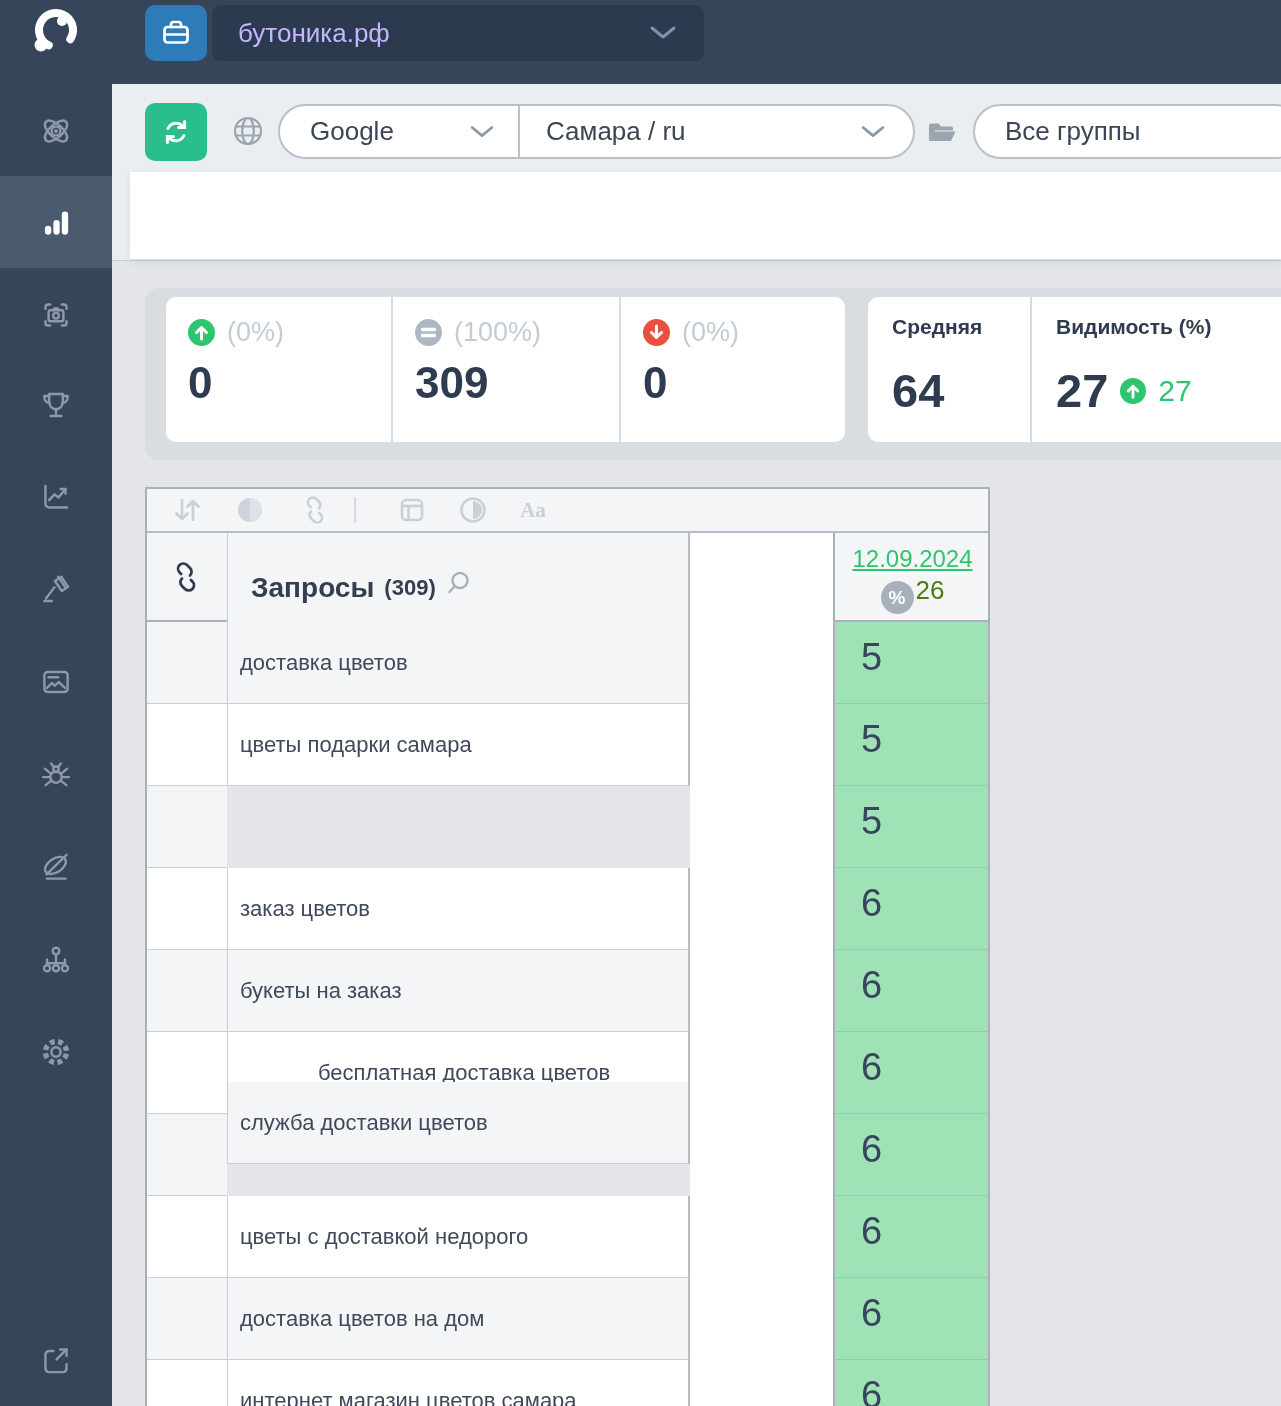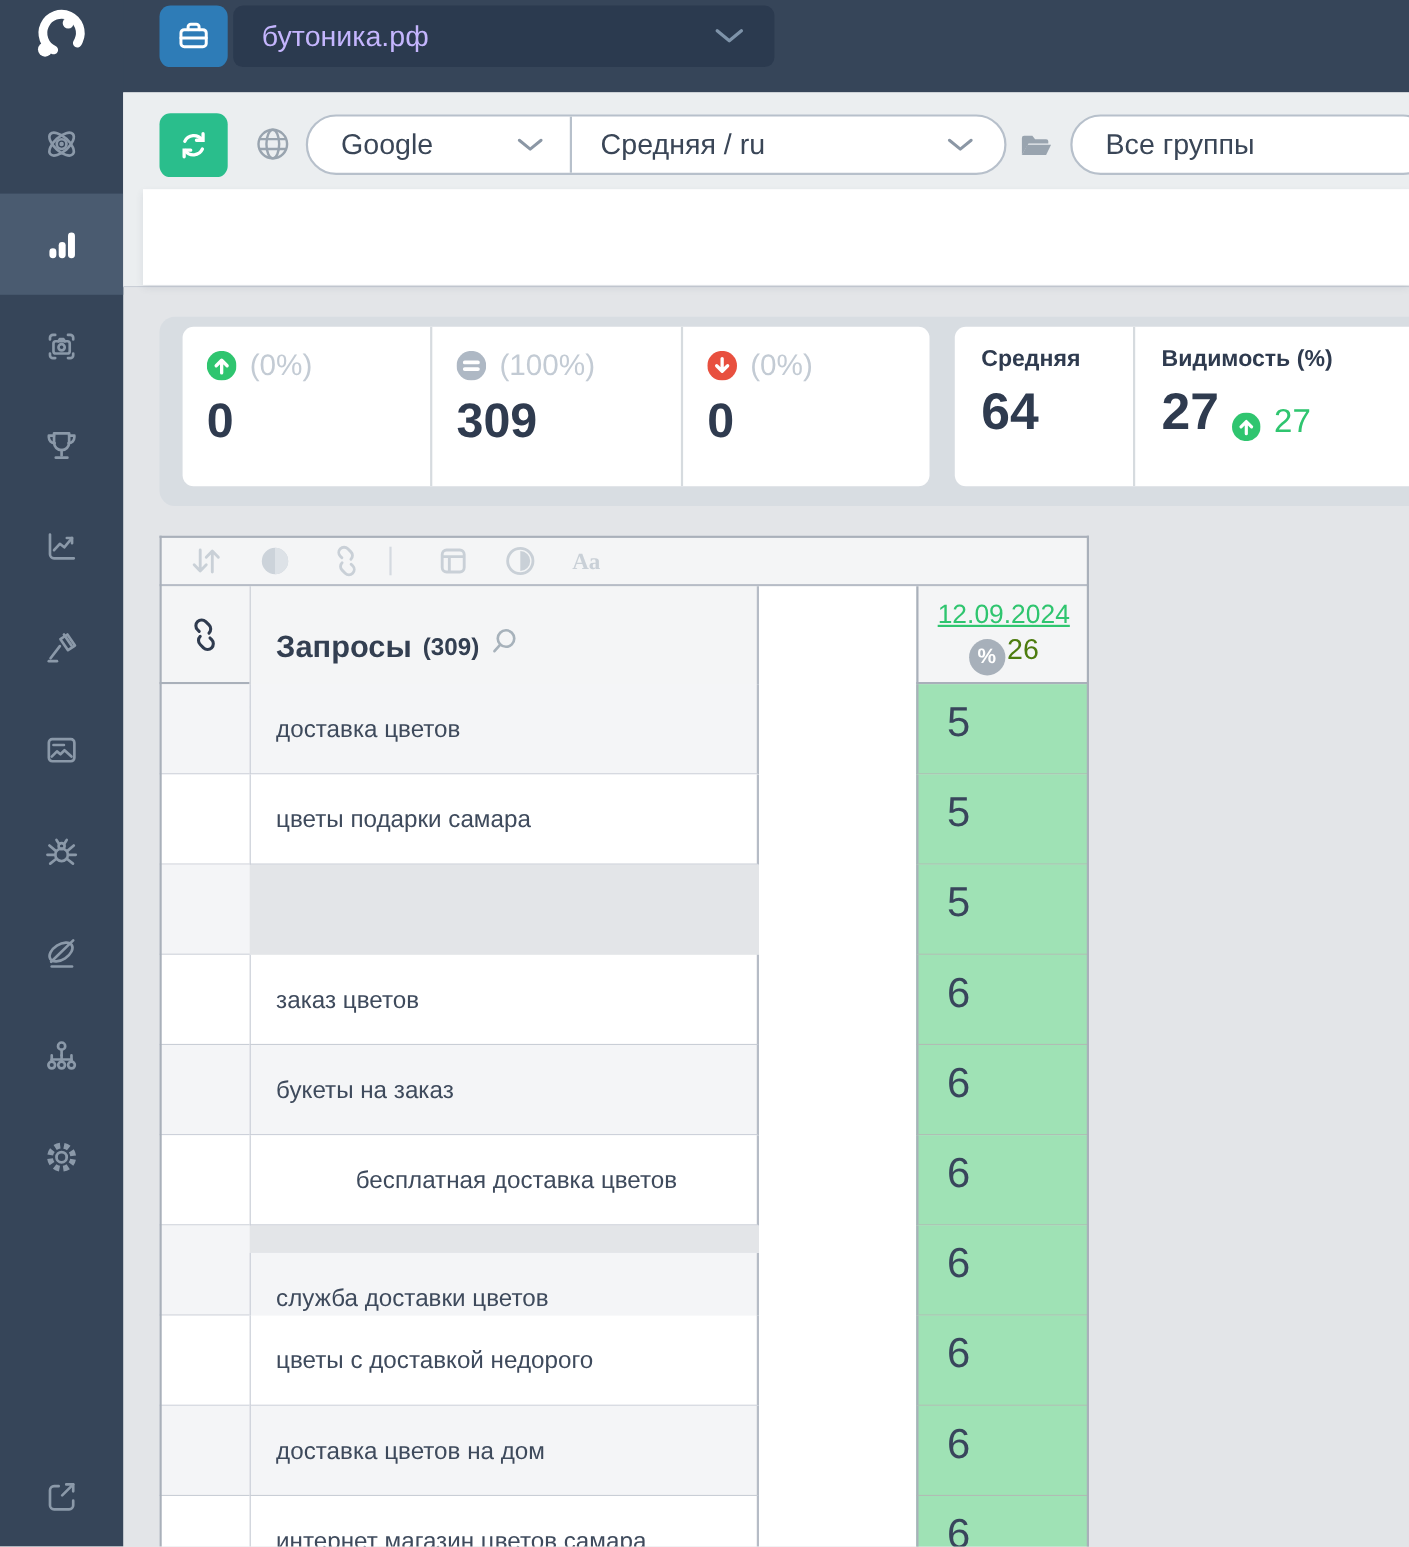--- a/index.html
+++ b/index.html
@@ -41,21 +41,21 @@
   .cardgrp{position:absolute;top:297px;height:145px;background:#fff;border-radius:10px;display:flex;overflow:hidden;}
   #cards-left{left:166px;width:679px;}
   #cards-right{left:868px;width:430px;}
   .stat-cell{box-sizing:border-box;padding:20px 0 0 22px;}
   .stat-cell + .stat-cell{border-left:2px solid #d6dbdf;}
   .ico-row{display:flex;align-items:center;gap:12px;}
   .pct{font-size:27px;color:#c3cbd4;}
   .stat-val{font-size:44px;font-weight:bold;color:#2f3b4f;margin-top:10px;}
   .big-cell{box-sizing:border-box;padding:18px 0 0 24px;}
   .big-lbl{font-size:21px;font-weight:600;color:#2f3b4f;}
-  .big-val-row{display:flex;align-items:flex-end;gap:12px;margin-top:7px;}
+  .big-val-row{display:flex;align-items:center;gap:12px;margin-top:24px;}
   .big-val{font-size:47px;font-weight:bold;color:#2f3b4f;}
   .delta{font-size:30px;color:#2fc56f;}
 
   
   #table{left:145px;top:487px;width:845px;height:940px;}
   #t-frame{left:0;top:0;width:845px;height:940px;border:2px solid #a9b0ba;border-bottom:none;box-sizing:border-box;}
   #t-toolbar{left:0;top:0;width:845px;height:46px;background:#f4f5f6;border-bottom:2px solid #b6bcc6;box-sizing:border-box;display:flex;align-items:center;}
   .tt-ic{position:absolute;top:0;height:46px;display:flex;align-items:center;justify-content:center;cursor:pointer;}
   #t-gap{left:545px;top:46px;width:143px;height:894px;background:#fff;}
   .hcell{background:#f4f5f6;box-sizing:border-box;}
@@ -64,21 +64,21 @@
   #h-queries .q-title{font-size:28px;font-weight:bold;color:#333f51;margin-left:23px;}
   #h-queries .q-count{font-size:22px;font-weight:bold;color:#333f51;margin-left:10px;}
   #h-queries svg{margin-left:8px;margin-top:-10px;}
   #h-date{left:688px;top:46px;width:157px;height:89px;border-left:2px solid #a9b0ba;border-bottom:2px solid #a9b0ba;text-align:center;}
   #date-link{display:inline-block;margin-top:12px;font-size:24px;color:#2fc56f;text-decoration:underline;cursor:pointer;}
   .pct-row{display:flex;align-items:flex-start;justify-content:center;margin-top:2px;}
   .pct-circle{width:33px;height:33px;border-radius:50%;background:#a7b0ba;color:#fff;font-size:19px;font-weight:bold;display:flex;align-items:center;justify-content:center;margin-top:6px;}
   .pct-num{font-size:26px;color:#4d7c0f;margin-left:2px;}
   .row-link{position:absolute;left:0;width:82px;height:82px;box-sizing:border-box;border-bottom:1px solid #c9ced6;}
   .row-query{position:absolute;left:82px;width:463px;height:82px;box-sizing:border-box;border-left:1px solid #c9ced6;border-right:2px solid #b6bcc6;border-bottom:1px solid #c9ced6;display:flex;align-items:center;font-size:22px;color:#3e4a5c;}
-  .row-query span{margin-left:23px;}
+  .row-query span{margin-left:12px;}
   .row-pos{position:absolute;left:688px;width:157px;height:82px;box-sizing:border-box;background:#9fe2b5;border-left:2px solid #a9b0ba;border-bottom:1px solid #b0bcb4;display:flex;align-items:center;font-size:38px;color:#39455c;}
   .row-pos span{margin-left:26px;margin-top:-10px;}
   .odd{background:#f4f5f7;}
   .even{background:#ffffff;}
   .aa-ic{font-size:21px;font-weight:bold;color:#c9d0d7;font-family:"Liberation Serif",serif;}
   .tt-div{width:2px;height:26px;background:#d4dae0;}
 </style>
 </head>
 <body>
 
@@ -276,21 +276,21 @@
 <div class="abs" id="se-pill">
   <div class="pill-half" id="se-google">
     <span class="lbl">Google</span>
     <span>
       <svg width="28" height="18" viewBox="0 0 30 20" fill="none" stroke="#8b97a5" stroke-width="3" stroke-linecap="round" stroke-linejoin="round">
           <path d="M4,5 l11,9 11,-9"></path>
         </svg>
     </span>
   </div>
   <div class="pill-half" id="se-region">
-    <span class="lbl">Средняя / ru</span>
+    <span class="lbl">Самара / ru</span>
     <span>
       <svg width="28" height="18" viewBox="0 0 30 20" fill="none" stroke="#8b97a5" stroke-width="3" stroke-linecap="round" stroke-linejoin="round">
           <path d="M4,5 l11,9 11,-9"></path>
         </svg>
     </span>
   </div>
 </div>
 
 <div class="abs" id="folder-ic">
   <svg width="32" height="30" viewBox="0 0 32 30" fill="#99a4af">
@@ -476,21 +476,21 @@
 
   <div class="abs row-link even" style="top:545px;"></div>
   <div class="abs row-query even" style="top:545px;justify-content:center;">
       <span>бесплатная доставка цветов</span>
     </div>
   <div class="abs row-pos" style="top:545px;">
       <span>6</span>
     </div>
 
   <div class="abs row-link odd" style="top:627px;"></div>
-  <div class="abs row-query odd" style="top:652px;">
+  <div class="abs row-query odd" style="top:595px;">
       <span>служба доставки цветов</span>
     </div>
   <div class="abs row-pos" style="top:627px;">
       <span>6</span>
     </div>
 
   <div class="abs row-link even" style="top:709px;"></div>
   <div class="abs row-query even" style="top:709px;">
       <span>цветы с доставкой недорого</span>
     </div>

